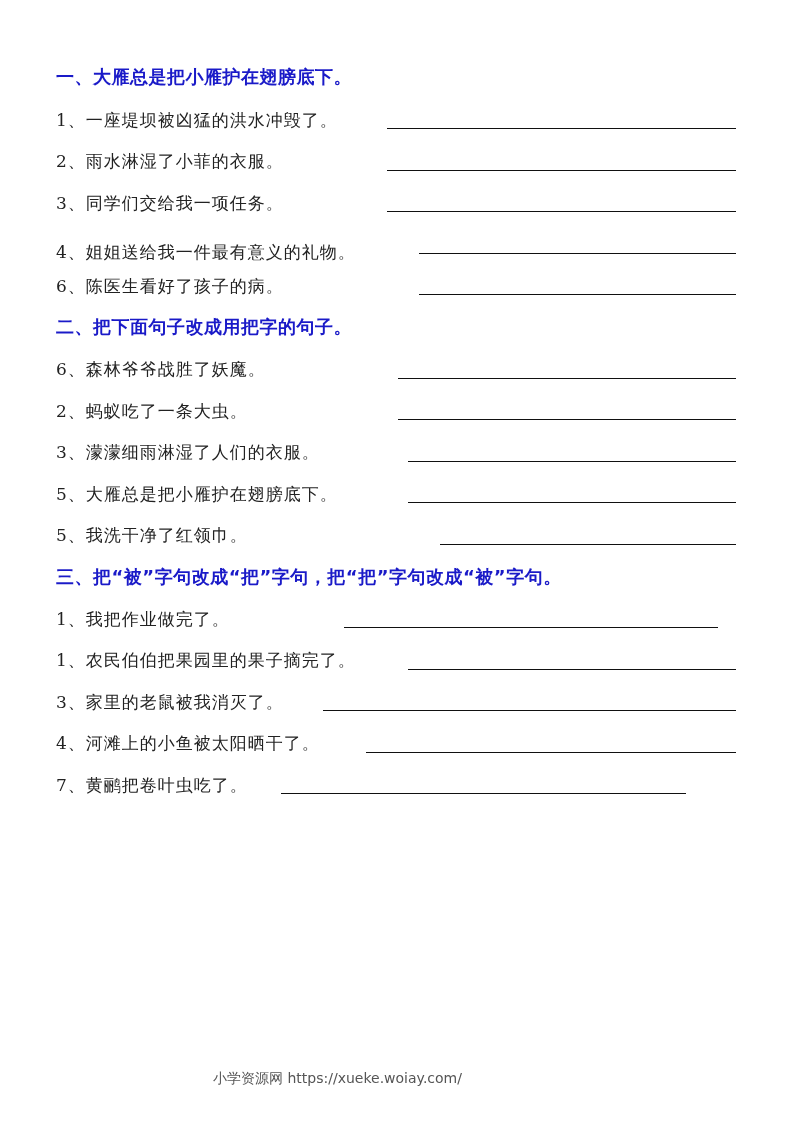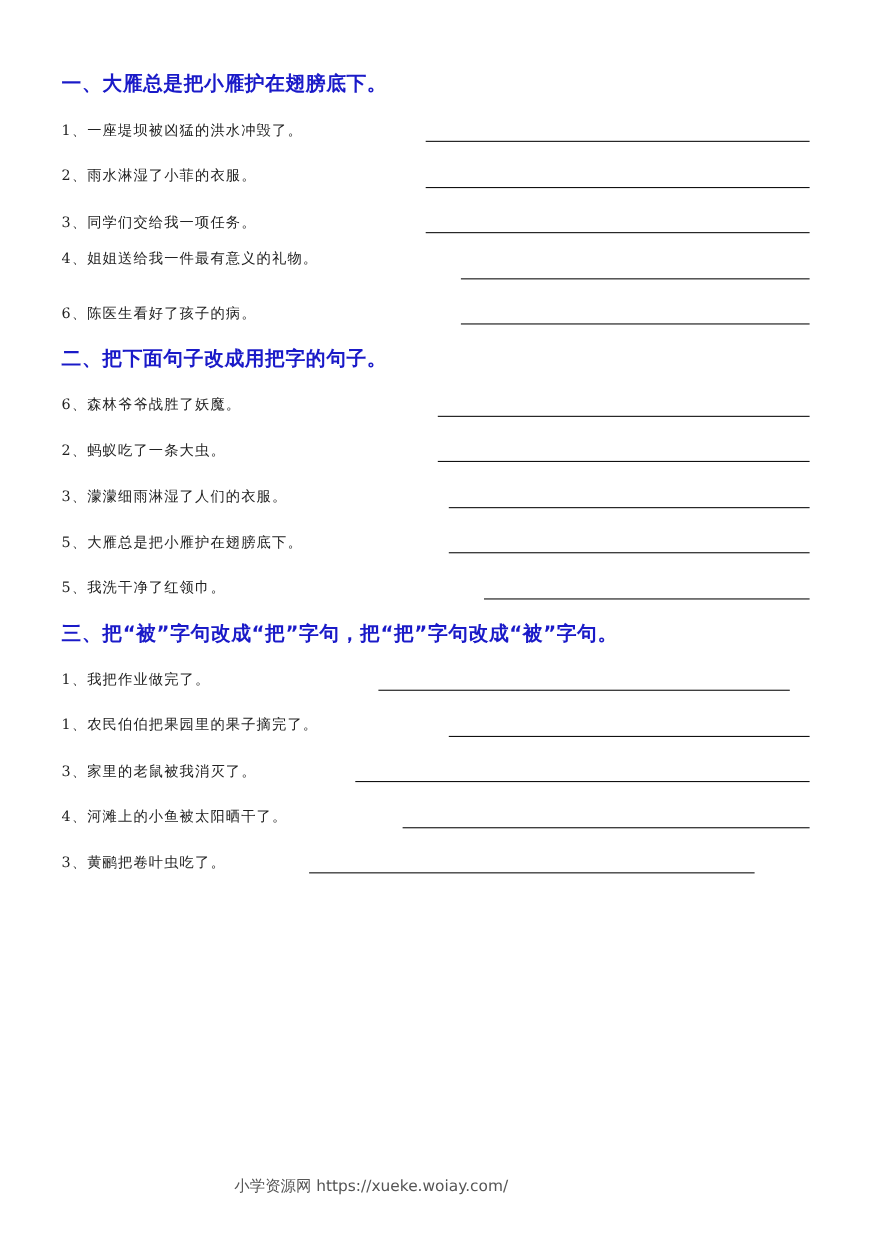--- a/index.html
+++ b/index.html
@@ -1,35 +1,35 @@
 <!DOCTYPE html>
 <html><head>
 <meta charset="utf-8">
 <style>
   html, body { margin: 0; padding: 0; background: #ffffff; }
   body { width: 793px; height: 1122px; position: relative; overflow: hidden;
          font-family: "DejaVu Serif", "Liberation Serif", serif; color: #222; }
   .heading { position: absolute; left: 56px; font-size: 18px; font-weight: bold;
              color: #1a1ac8; white-space: nowrap; line-height: 22px; font-family: "DejaVu Sans", sans-serif; letter-spacing: 0.5px; }
-  .item { position: absolute; left: 56px; font-size: 13px; line-height: 22px; white-space: nowrap; color: #222; letter-spacing: 1px; }
+  .item { position: absolute; left: 56px; font-size: 17px; line-height: 22px; white-space: nowrap; color: #222; letter-spacing: 1px; }
   .blank { position: absolute; height: 0; border-top: 1.3px solid #111; }
   .footer { position: absolute; left: 0; width: 675px; top: 1070px; text-align: center;
             font-size: 14px; color: #555; font-family: "DejaVu Sans", sans-serif; }
 </style>
 </head>
 <body>
 
 <div class="heading" style="top:66px">一、大雁总是把小雁护在翅膀底下。</div>
 <div class="item" style="top:109px">1、一座堤坝被凶猛的洪水冲毁了。</div>
 <div class="blank" style="top:128px;left:387px;width:349px"></div>
 <div class="item" style="top:150px">2、雨水淋湿了小菲的衣服。</div>
 <div class="blank" style="top:170px;left:387px;width:349px"></div>
 <div class="item" style="top:192px">3、同学们交给我一项任务。</div>
 <div class="blank" style="top:211px;left:387px;width:349px"></div>
-<div class="item" style="top:225px">4、姐姐送给我一件最有意义的礼物。</div>
+<div class="item" style="top:241px">4、姐姐送给我一件最有意义的礼物。</div>
 <div class="blank" style="top:253px;left:419px;width:317px"></div>
 <div class="item" style="top:275px">6、陈医生看好了孩子的病。</div>
 <div class="blank" style="top:294px;left:419px;width:317px"></div>
 
 <div class="heading" style="top:316px">二、把下面句子改成用把字的句子。</div>
 <div class="item" style="top:358px">6、森林爷爷战胜了妖魔。</div>
 <div class="blank" style="top:378px;left:398px;width:338px"></div>
 <div class="item" style="top:400px">2、蚂蚁吃了一条大虫。</div>
 <div class="blank" style="top:419px;left:398px;width:338px"></div>
 <div class="item" style="top:441px">3、濛濛细雨淋湿了人们的衣服。</div>
@@ -41,16 +41,16 @@
 
 <div class="heading" style="top:566px">三、把“被”字句改成“把”字句，把“把”字句改成“被”字句。</div>
 <div class="item" style="top:608px">1、我把作业做完了。</div>
 <div class="blank" style="top:627px;left:344px;width:374px"></div>
 <div class="item" style="top:649px">1、农民伯伯把果园里的果子摘完了。</div>
 <div class="blank" style="top:669px;left:408px;width:328px"></div>
 <div class="item" style="top:691px">3、家里的老鼠被我消灭了。</div>
 <div class="blank" style="top:710px;left:323px;width:413px"></div>
 <div class="item" style="top:732px">4、河滩上的小鱼被太阳晒干了。</div>
 <div class="blank" style="top:752px;left:366px;width:370px"></div>
-<div class="item" style="top:774px">3、黄鹂把卷叶虫吃了。</div>
+<div class="item" style="top:774px">7、黄鹂把卷叶虫吃了。</div>
 <div class="blank" style="top:793px;left:281px;width:405px"></div>
 
 <div class="footer">小学资源网 https://xueke.woiay.com/</div>
 
 </body></html>

